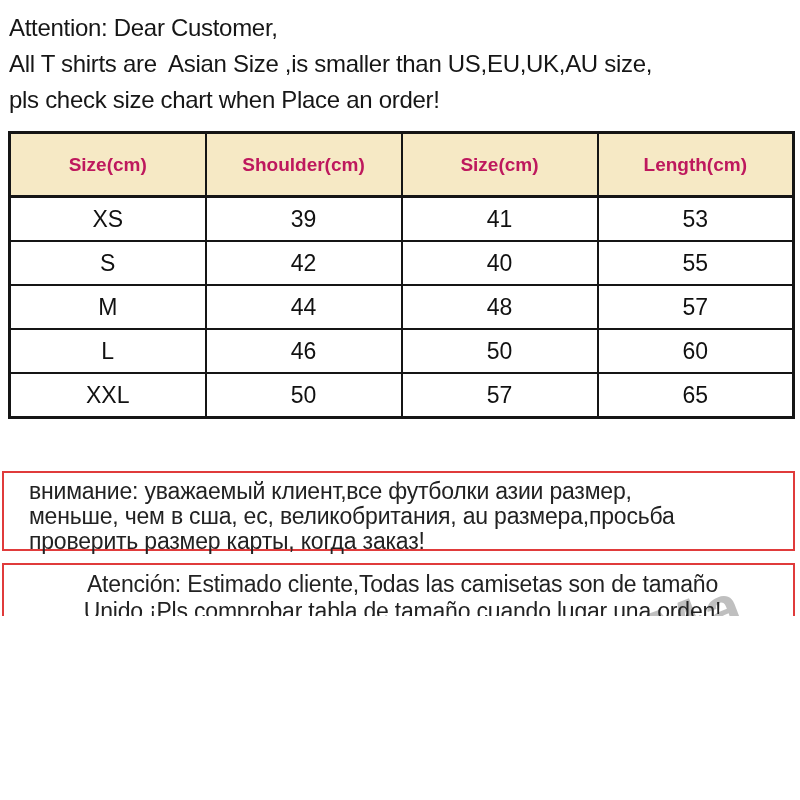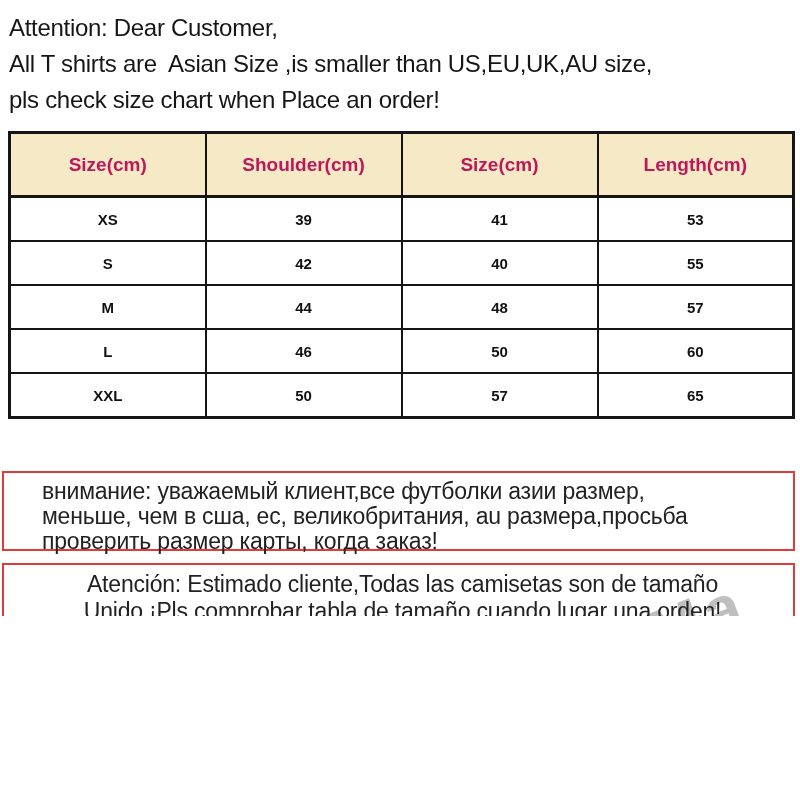--- a/index.html
+++ b/index.html
@@ -53,22 +53,22 @@
     background: #f6e9c5;
     height: 59px;
     font-size: 19px;
     font-weight: bold;
     text-align: center;
     color: #be185d;
     border-bottom-width: 3px;
   }
   .size-table td {
     height: 40px;
-    font-size: 15px;
-    font-weight: bold;
+    font-size: 23px;
+    font-weight: normal;
     text-align: center;
     color: #111111;
   }
 
   
   .notice {
     position: absolute;
     left: 2px;
     width: 793px;
     border: 2px solid #e03b3b;
@@ -80,21 +80,21 @@
     font-size: 23px;
     letter-spacing: -0.2px;
     color: #222222;
     white-space: pre;
   }
   #notice-russian {
     top: 471px;
     height: 80px;
     padding: 6px 8px 0 25px;
   }
-  #notice-russian .notice-line { line-height: 25px; margin-left: 13px; }
+  #notice-russian .notice-line { line-height: 25px; }
   #notice-spanish {
     top: 563px;
     height: 85px;
     padding: 6px 8px 0 16px;
   }
   #notice-spanish .notice-line { line-height: 27px; text-align: center; }
   #notice-french {
     top: 658px;
     height: 84px;
     padding: 6px 8px 0 16px;

